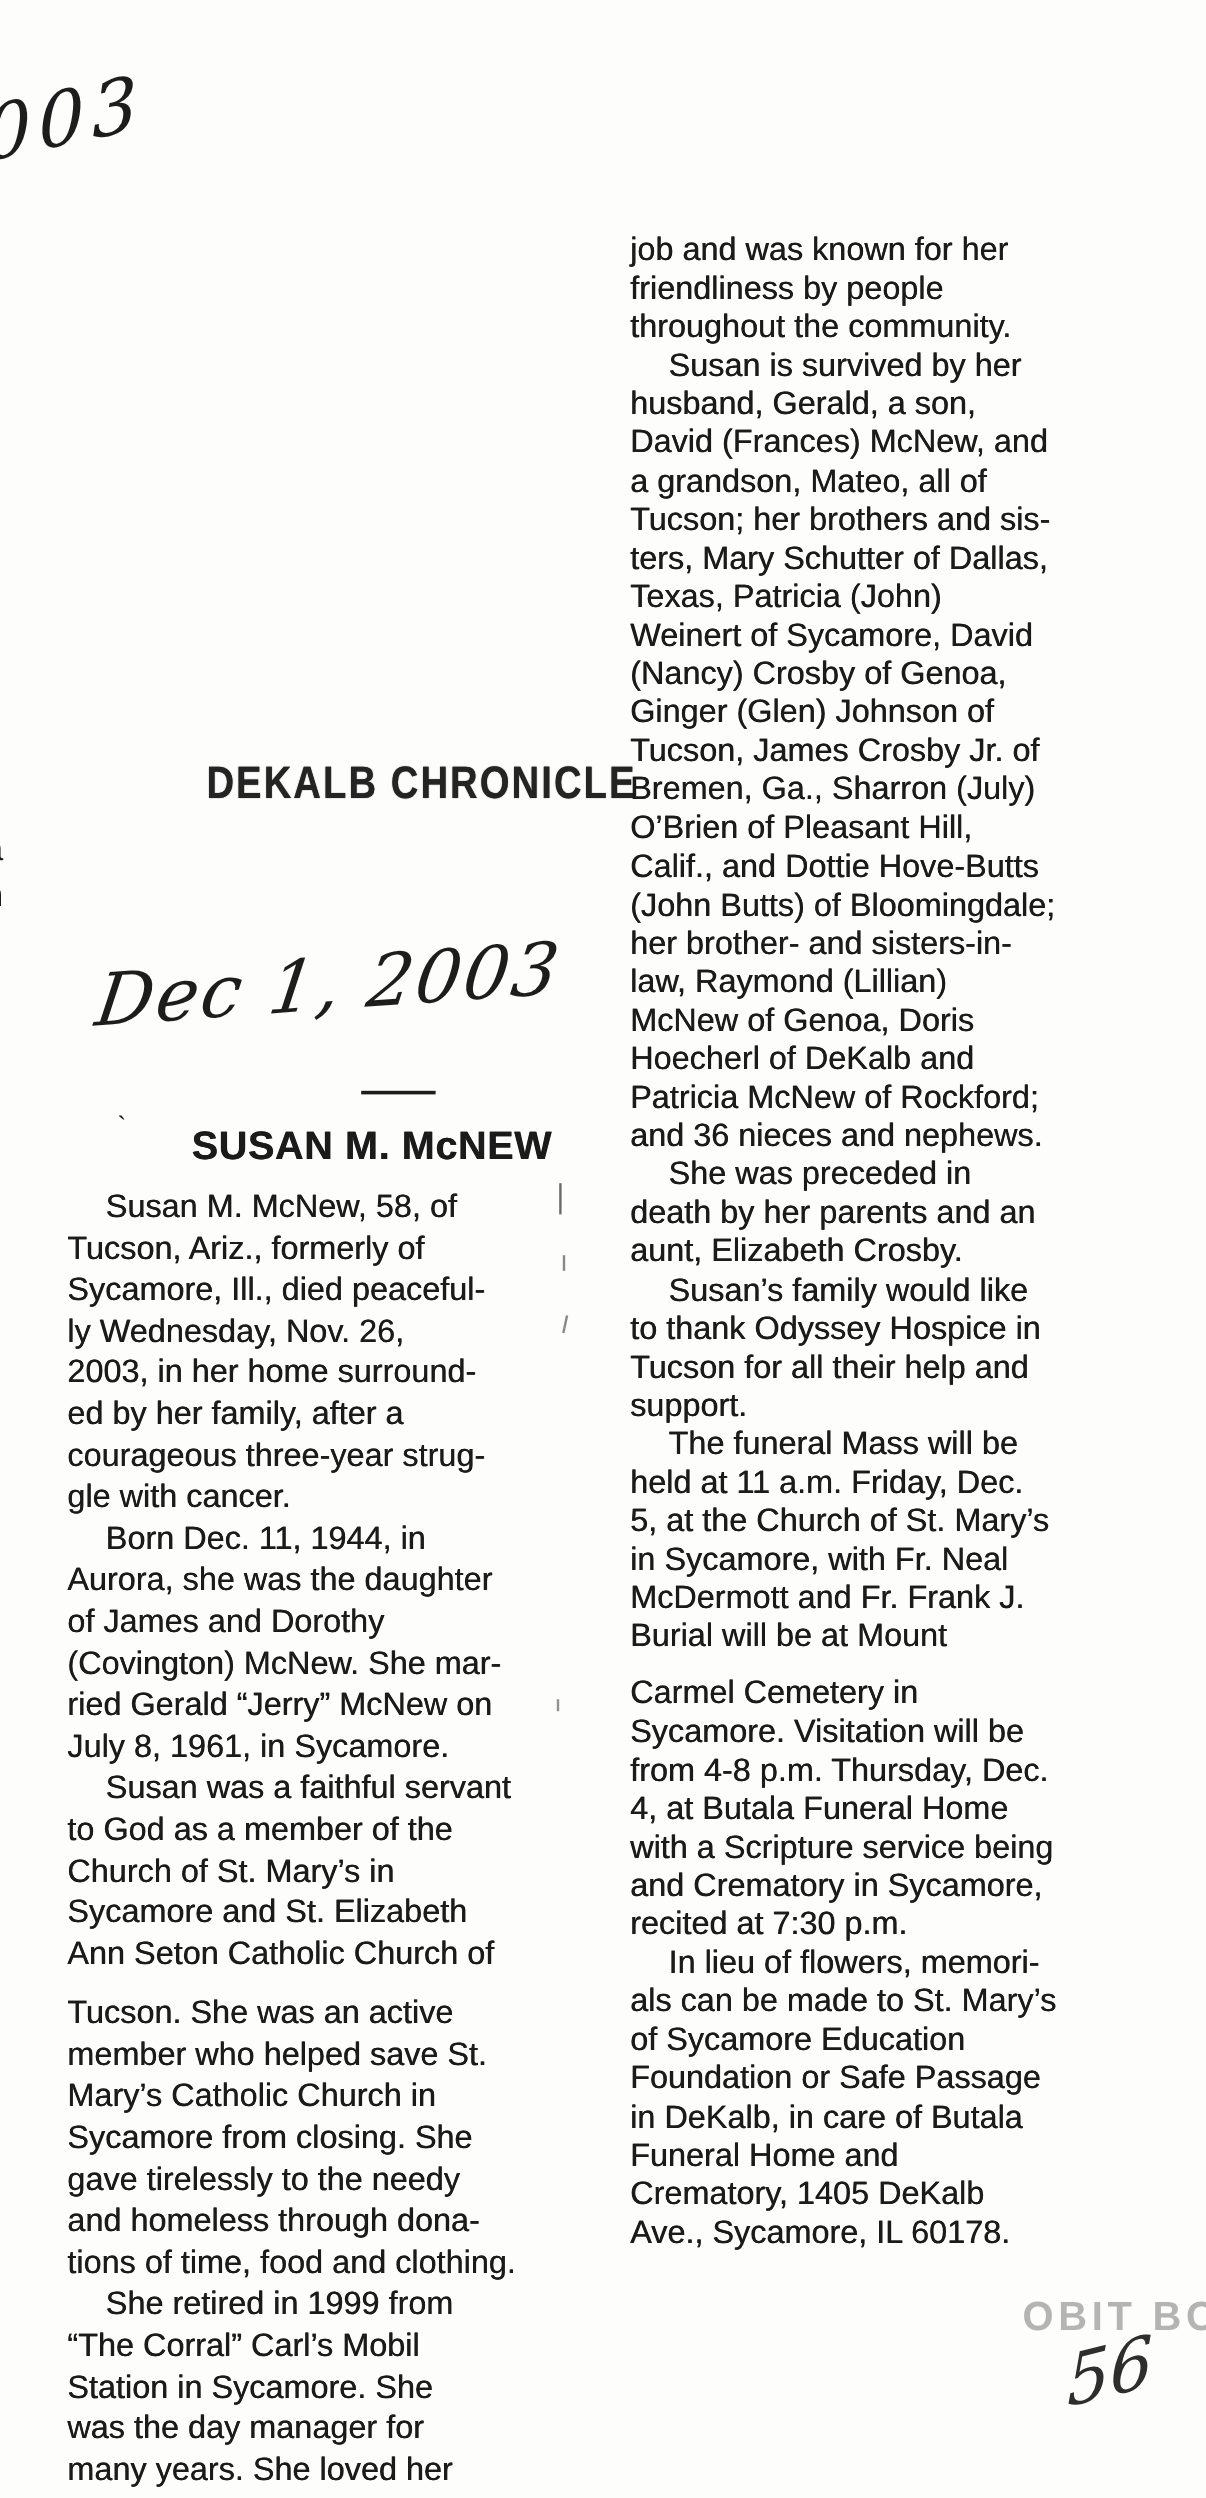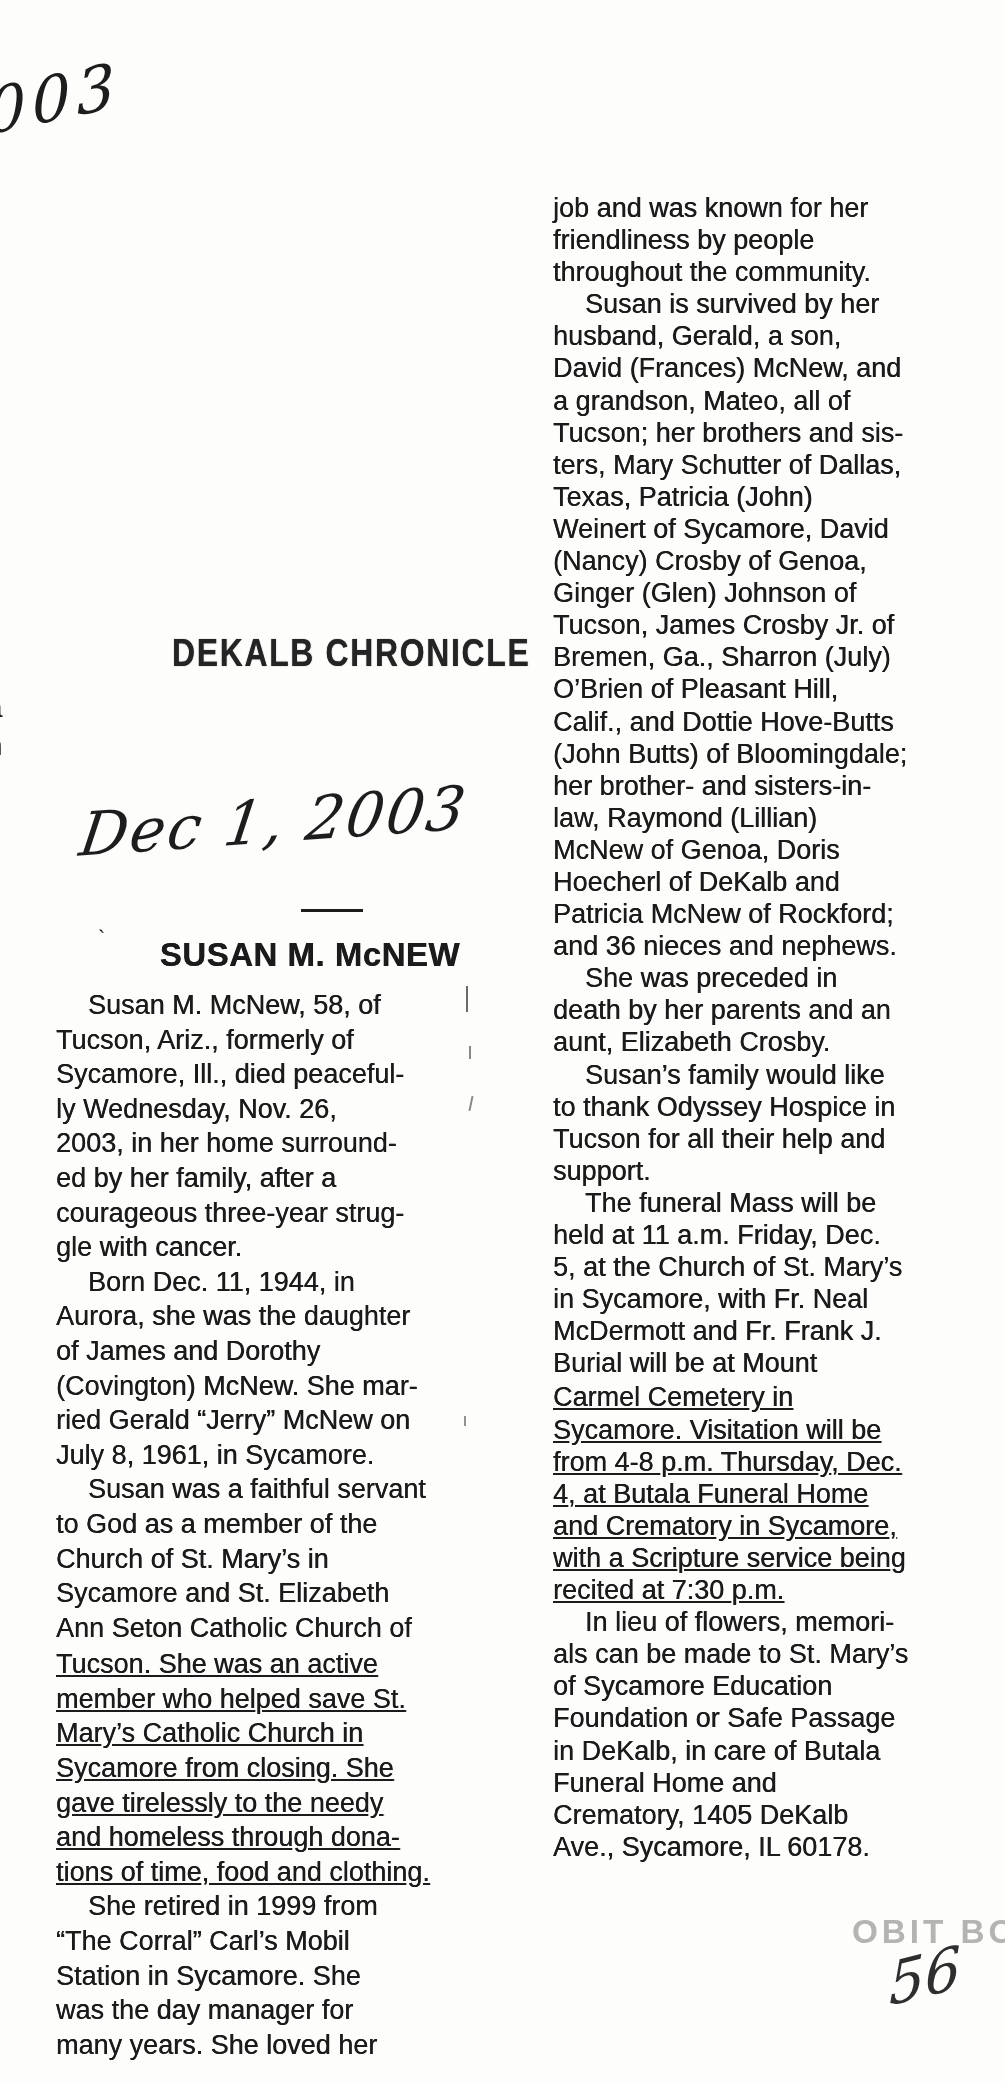--- a/index.html
+++ b/index.html
@@ -17,26 +17,26 @@
   .obit-stamp{position:absolute;left:852px;top:1912px;font-size:34px;font-weight:bold;letter-spacing:4px;color:#a8a8a6;opacity:.85;transform:scaleX(0.98);transform-origin:left center;white-space:nowrap;}
 
   
   .headline{position:absolute;left:95px;top:936px;width:365px;text-align:right;font-size:33px;font-weight:bold;letter-spacing:.5px;white-space:nowrap;text-shadow:.4px 0 0 currentColor;}
   .headline-rule{position:absolute;left:301px;top:909px;width:62px;height:3px;background:#1c1c1c;}
   .headline-tick{position:absolute;left:98px;top:926px;font-size:22px;color:#222;}
 
   
   .col{position:absolute;font-size:27px;text-shadow:.35px 0 0 currentColor;}
   .col-left{left:56px;top:988px;width:424px;}
-  .col-right{left:553px;top:192px;width:430px;}
+  .col-right{left:525px;top:192px;width:430px;}
   .col-left .line{line-height:34.6px;}
   .col-right .line{line-height:32.1px;}
   .line{white-space:nowrap;}
   .para.indent .line:first-child{text-indent:32px;}
-  .para.gap{margin-top:2px;text-decoration:underline;}
+  .para.gap{margin-top:15px;}
 
   
   .artifact{position:absolute;background:#3a3a3a;}
   .edge-letter{position:absolute;left:-13px;font-size:28px;color:#1b1b1b;}
 </style>
 </head>
 <body>
 
 <div class="page">
 
@@ -139,22 +139,22 @@
         <div class="line">5, at the Church of St. Mary’s</div>
         <div class="line">in Sycamore, with Fr. Neal</div>
         <div class="line">McDermott and Fr. Frank J.</div>
         <div class="line">Burial will be at Mount</div>
       </div>
       <div class="para gap">
         <div class="line">Carmel Cemetery in</div>
         <div class="line">Sycamore. Visitation will be</div>
         <div class="line">from 4-8 p.m. Thursday, Dec.</div>
         <div class="line">4, at Butala Funeral Home</div>
+        <div class="line">with a Scripture service being</div>
         <div class="line">and Crematory in Sycamore,</div>
-        <div class="line">with a Scripture service being</div>
         <div class="line">recited at 7:30 p.m.</div>
       </div>
       <div class="para indent">
         <div class="line">In lieu of flowers, memori-</div>
         <div class="line">als can be made to St. Mary’s</div>
         <div class="line">of Sycamore Education</div>
         <div class="line">Foundation or Safe Passage</div>
         <div class="line">in DeKalb, in care of Butala</div>
         <div class="line">Funeral Home and</div>
         <div class="line">Crematory, 1405 DeKalb</div>

